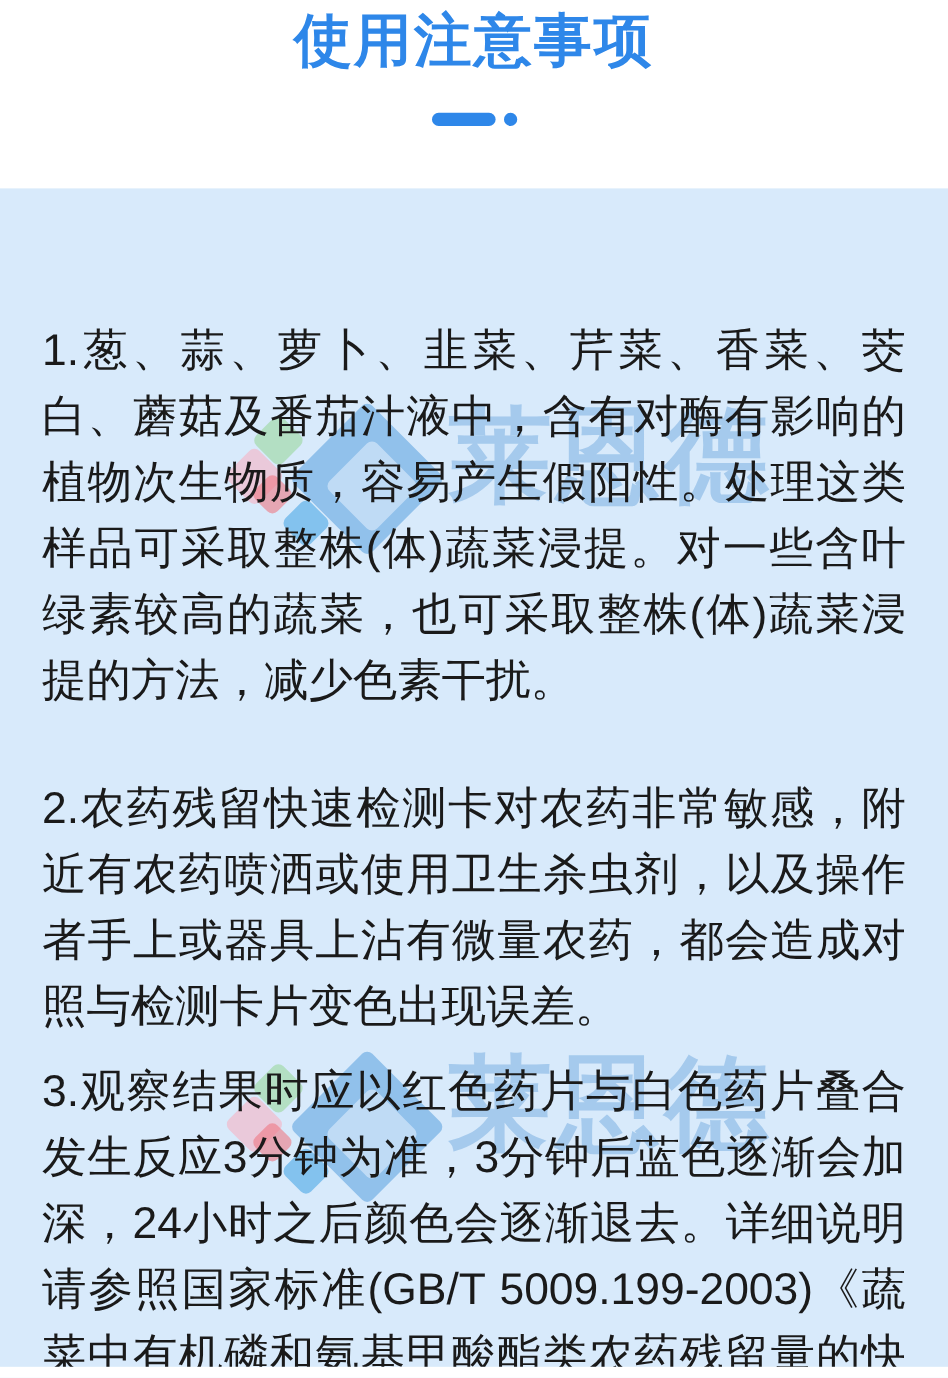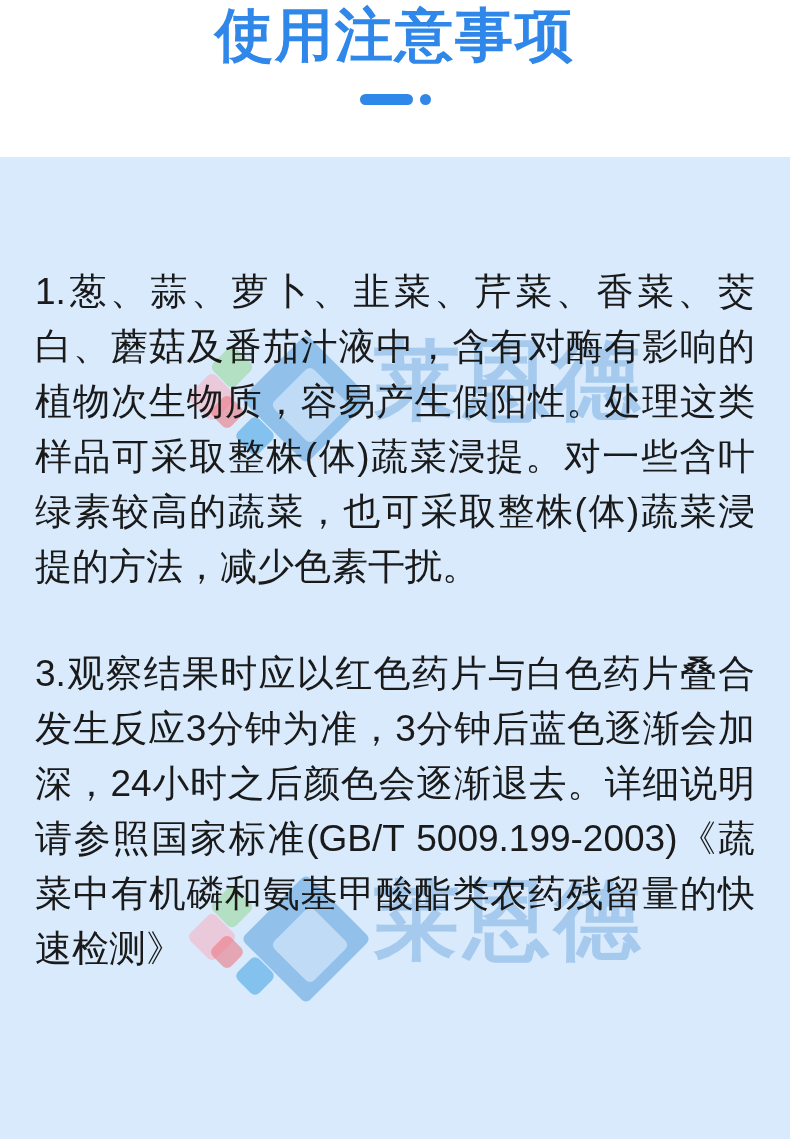--- a/index.html
+++ b/index.html
@@ -9,21 +9,21 @@
     height: 1148px;
     position: relative;
     overflow: hidden;
     font-family: "Liberation Sans", "DejaVu Sans", sans-serif;
   }
   .page { width: 790px; height: 1148px; position: relative; }
 
   
   .header { text-align: center; padding-top: 1px; }
   .title {
-    font-size: 58px;
+    font-size: 48px;
     line-height: 68px;
     font-weight: 900;
     letter-spacing: 2px;
     color: #2E87E9;
     font-family: "Liberation Sans", "DejaVu Sans", sans-serif;
   }
   .divider {
     margin-top: 24px;
     display: flex;
     align-items: center;
@@ -140,17 +140,18 @@
         <i class="d d-pink"></i>
         <i class="d d-red"></i>
         <i class="d d-blue-sm"></i>
         <i class="d d-blue-big"></i>
         <i class="d d-blue-inner"></i>
       </span>
       <span class="wm-text">莱恩德</span>
     </div>
 
     <p class="note p1">1.葱、蒜、萝卜、韭菜、芹菜、香菜、茭白、蘑菇及番茄汁液中，含有对酶有影响的植物次生物质，容易产生假阳性。处理这类样品可采取整株(体)蔬菜浸提。对一些含叶绿素较高的蔬菜，也可采取整株(体)蔬菜浸提的方法，减少色素干扰。</p>
+    <p class="note p2">2.农药残留快速检测卡对农药非常敏感，附近有农药喷洒或使用卫生杀虫剂，以及操作者手上或器具上沾有微量农药，都会造成对照与检测卡片变色出现误差。</p>
     <p class="note p3">3.观察结果时应以红色药片与白色药片叠合发生反应3分钟为准，3分钟后蓝色逐渐会加深，24小时之后颜色会逐渐退去。详细说明请参照国家标准(GB/T 5009.199-2003)《蔬菜中有机磷和氨基甲酸酯类农药残留量的快速检测》</p>
 
   </section>
 
 </div>
 
 </body></html>

